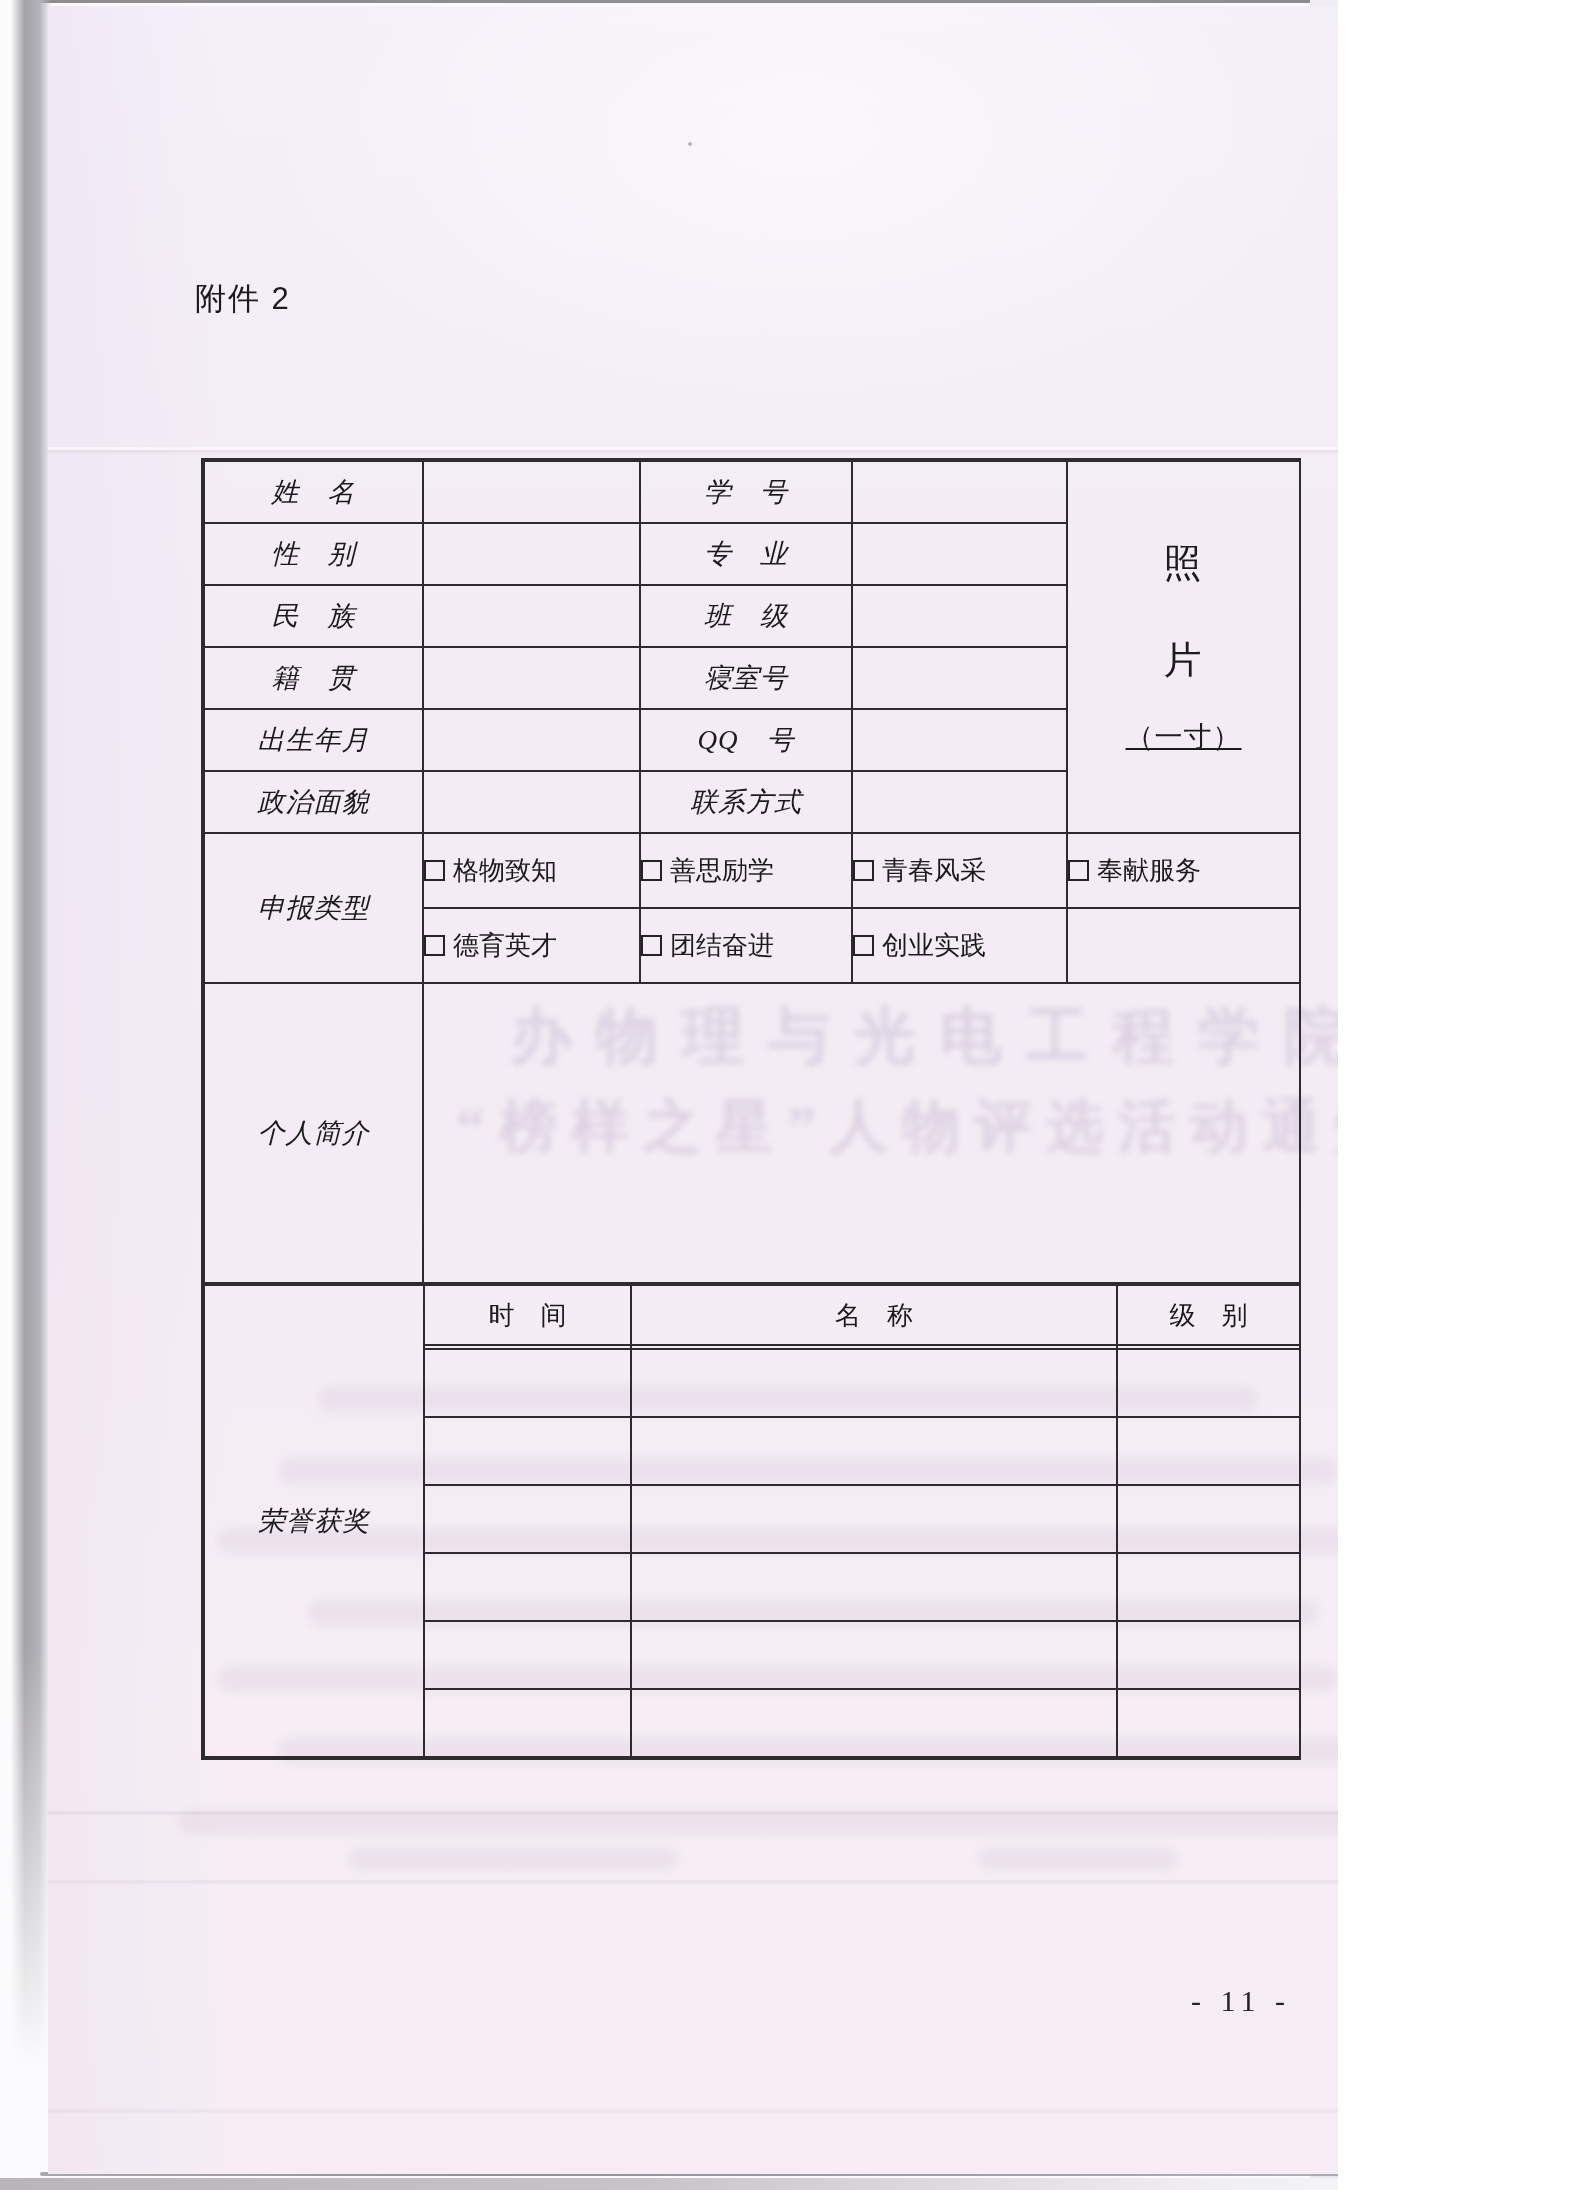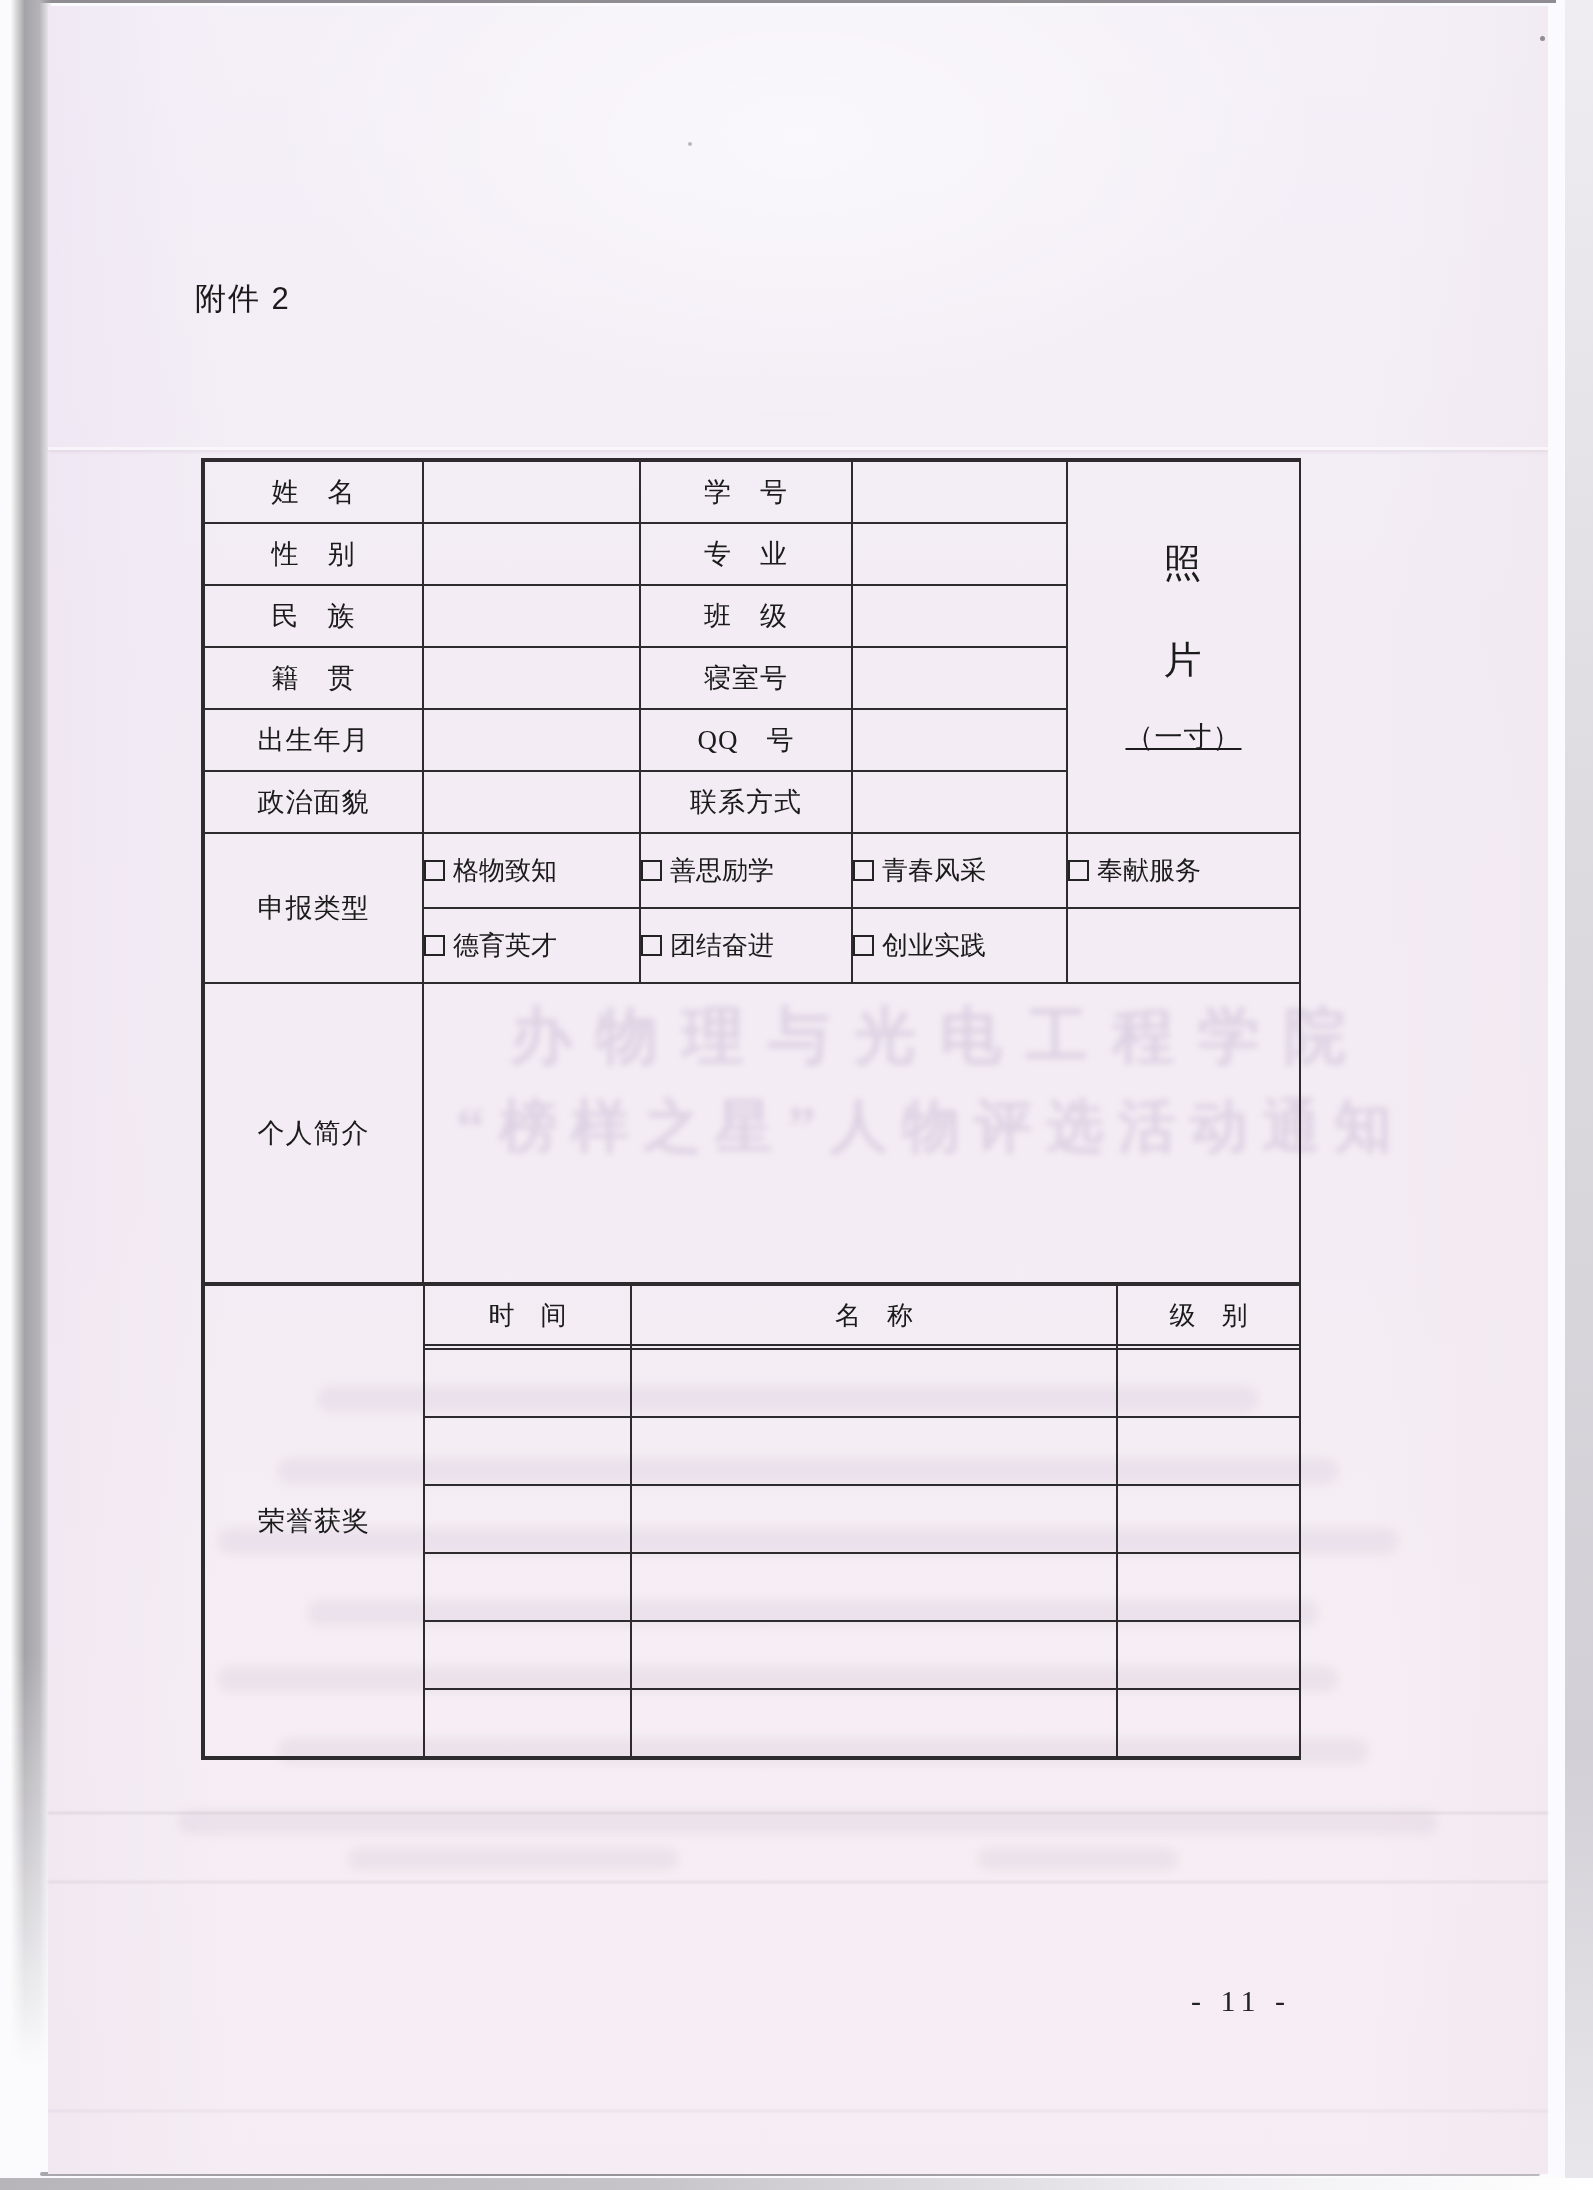--- a/index.html
+++ b/index.html
@@ -6,21 +6,21 @@
     --line:#2e2b2e;
     --ink:#1b1b1b;
   }
   *{margin:0;padding:0;box-sizing:border-box;}
   body{
     font-family:"Liberation Serif","DejaVu Serif",serif;
     background:#ffffff;
   }
   .scan{
     position:relative;
-    width:1593px;height:2190px;
+    width:1338px;height:2190px;
     background:#fbfafc;
     overflow:hidden;
   }
   
   .top-edge{
     position:absolute;left:36px;top:0;width:1520px;height:3px;
     background:#615e64;opacity:.7;
   }
   .strip-left{
     position:absolute;left:10px;top:0;width:42px;height:2066px;
@@ -90,21 +90,21 @@
   }
   .table-wrap{
     position:absolute;left:153px;top:452px;width:1100px;
     border:2px solid var(--line);z-index:2;background:transparent;
   }
   table{border-collapse:collapse;table-layout:fixed;width:1096px;}
   td{border:2px solid var(--line);padding:0;color:var(--ink);background:transparent;}
   .t-top col.cA{width:219px}.t-top col.cB{width:217px}.t-top col.cC{width:212px}
   .t-top col.cD{width:215px}.t-top col.cE{width:233px}
   .t-aw col.k1{width:220px}.t-aw col.k2{width:207px}.t-aw col.k3{width:486px}.t-aw col.k4{width:183px}
-  .lbl{font-size:27px;text-align:center;letter-spacing:1px;}
+  .lbl{font-size:27px;text-align:center;letter-spacing:1px;font-style:italic;}
   .val{}
   .r-info td{height:62px;}
   .r-opt td{height:75px;}
   .opt{font-size:26px;text-align:left;white-space:nowrap;}
   .cb{
     display:inline-block;width:21px;height:21px;border:2px solid #232323;
     margin-right:8px;vertical-align:-2px;background:transparent;
   }
   .r-profile td{height:300px;}
   .photo{vertical-align:middle;}

